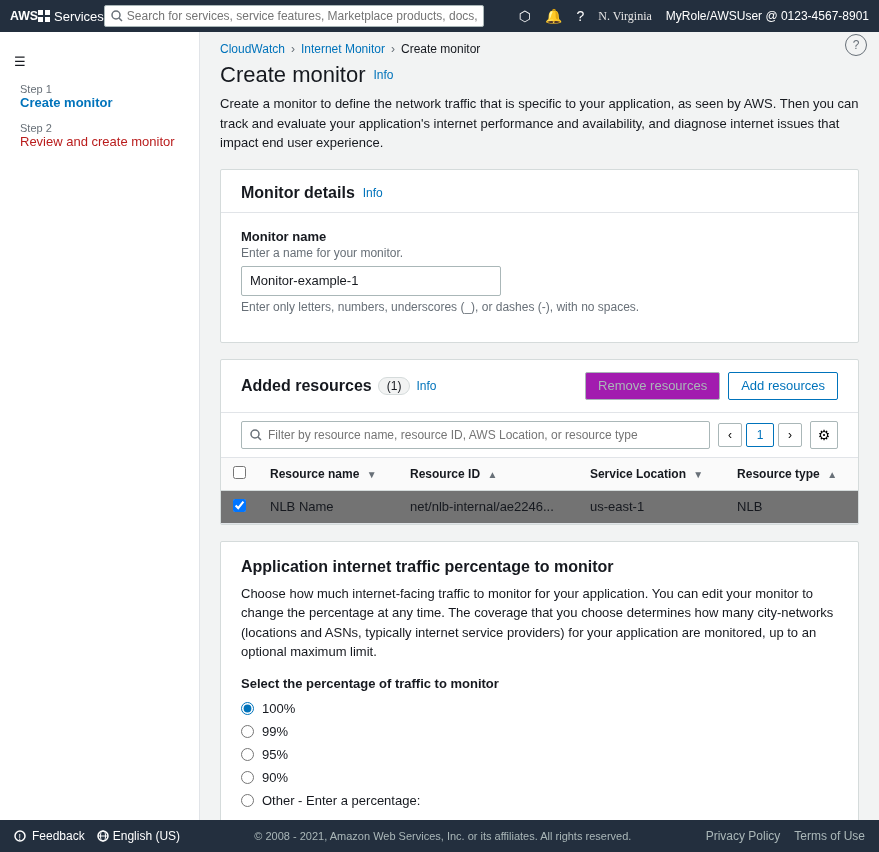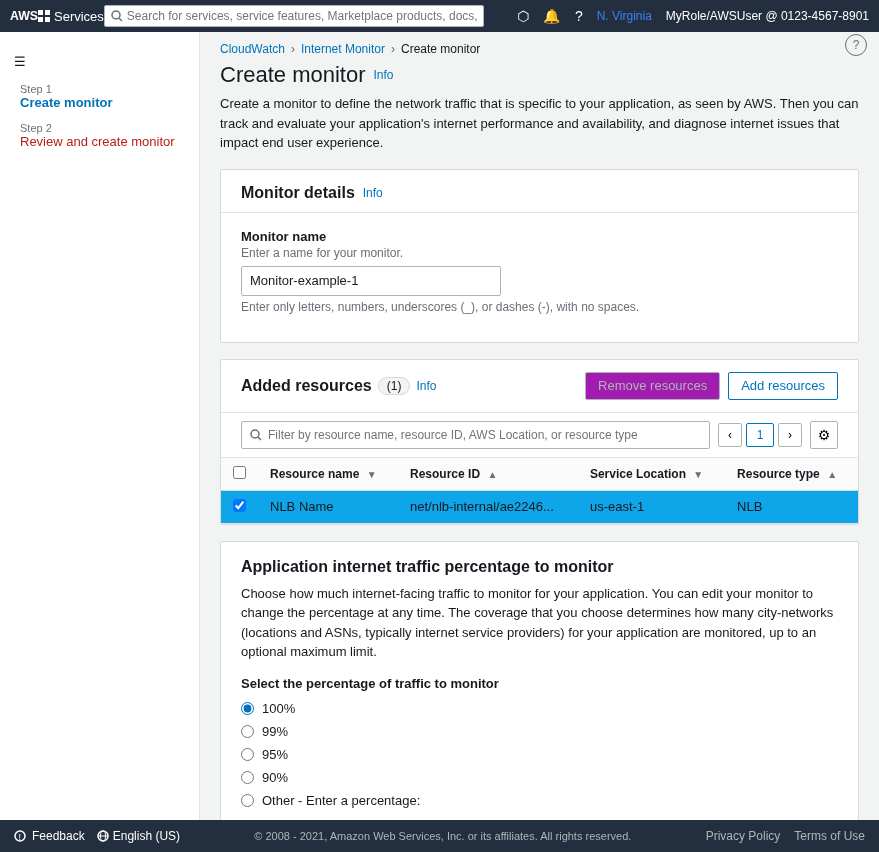--- a/index.html
+++ b/index.html
@@ -324,21 +324,21 @@
       border-bottom: 1px solid #d5dbdb;
       text-align: left;
     }
     .resource-table td {
       padding: 8px 12px;
       font-size: 13px;
       color: #16191f;
       border-bottom: 1px solid #e1e4e8;
     }
     .resource-table tr.selected td {
-      background: #0ea5e9;
+      background: #737373;
     }
     .sort-icon {
       font-size: 10px;
       color: #687078;
       margin-left: 4px;
     }
     .checkbox-col {
       width: 32px;
       text-align: center;
     }
@@ -486,21 +486,21 @@
         <circle cx="5" cy="5" r="4" stroke="#687078" stroke-width="1.5" fill="none"></circle>
         <line x1="8" y1="8" x2="11" y2="11" stroke="#687078" stroke-width="1.5"></line>
       </svg>
     <input type="text" style="width: 300px;" placeholder="Search for services, service features, Marketplace products, docs, and m⌘+S">
   </div>
 
   <div class="nav-right">
     <span style="color:#fff;font-size:14px;">⬡</span>
     <span style="color:#fff;font-size:14px;">🔔</span>
     <span style="color:#fff;font-size:14px;">?</span>
-    <span style="color:#3b82f6;font-size:12px;">N. Virginia</span>
+    <span style="color:#e5e5e5;font-size:12px;font-family:Liberation Serif, serif;">N. Virginia</span>
     <span style="color:#fff;font-size:12px;">MyRole/AWSUser @ 0123-4567-8901</span>
   </div>
 </div>
 
 <div class="help-corner">?</div>
 
 <div class="main-container">
 
   <div class="sidebar">
     <div class="sidebar-menu-icon">☰</div>

